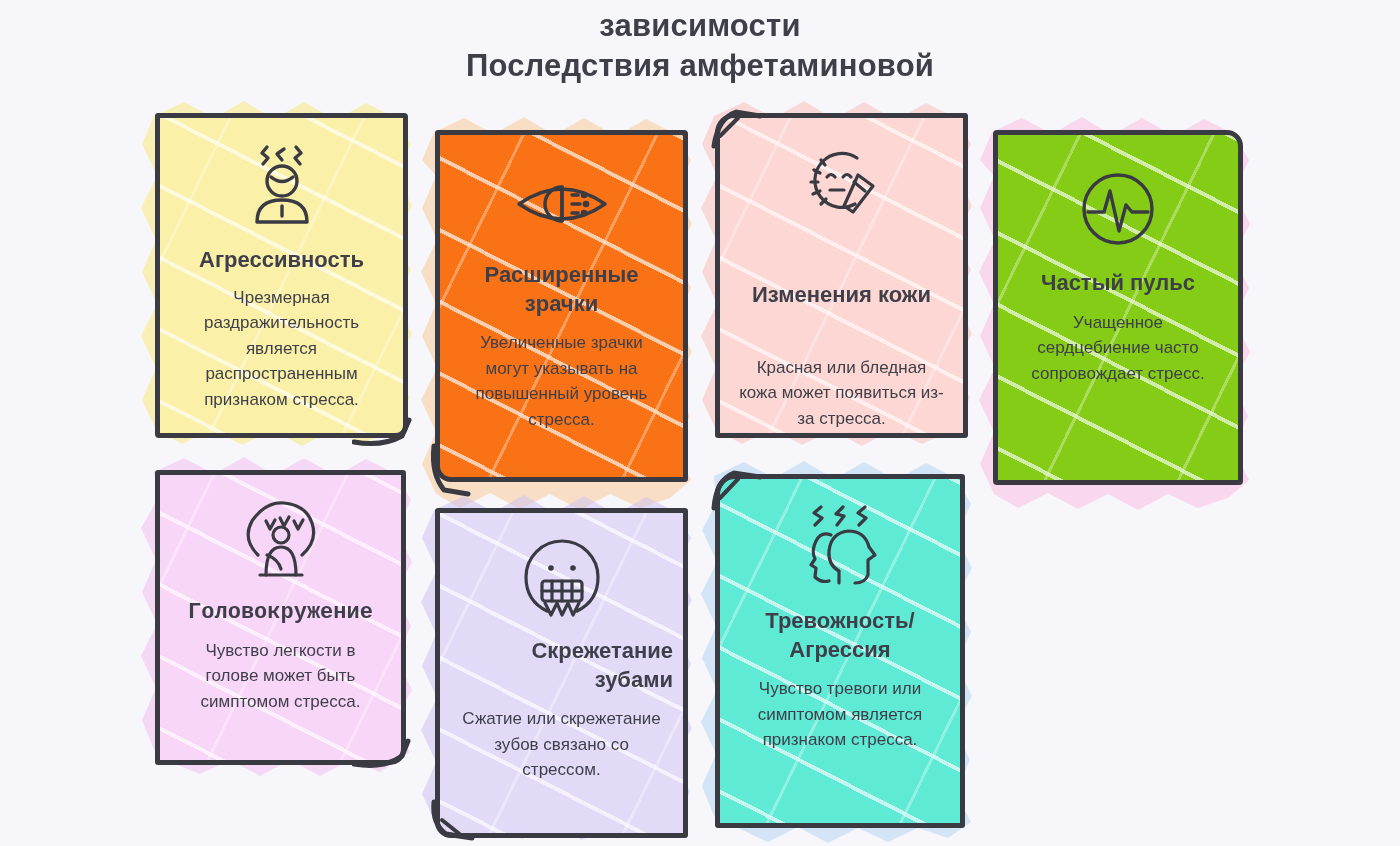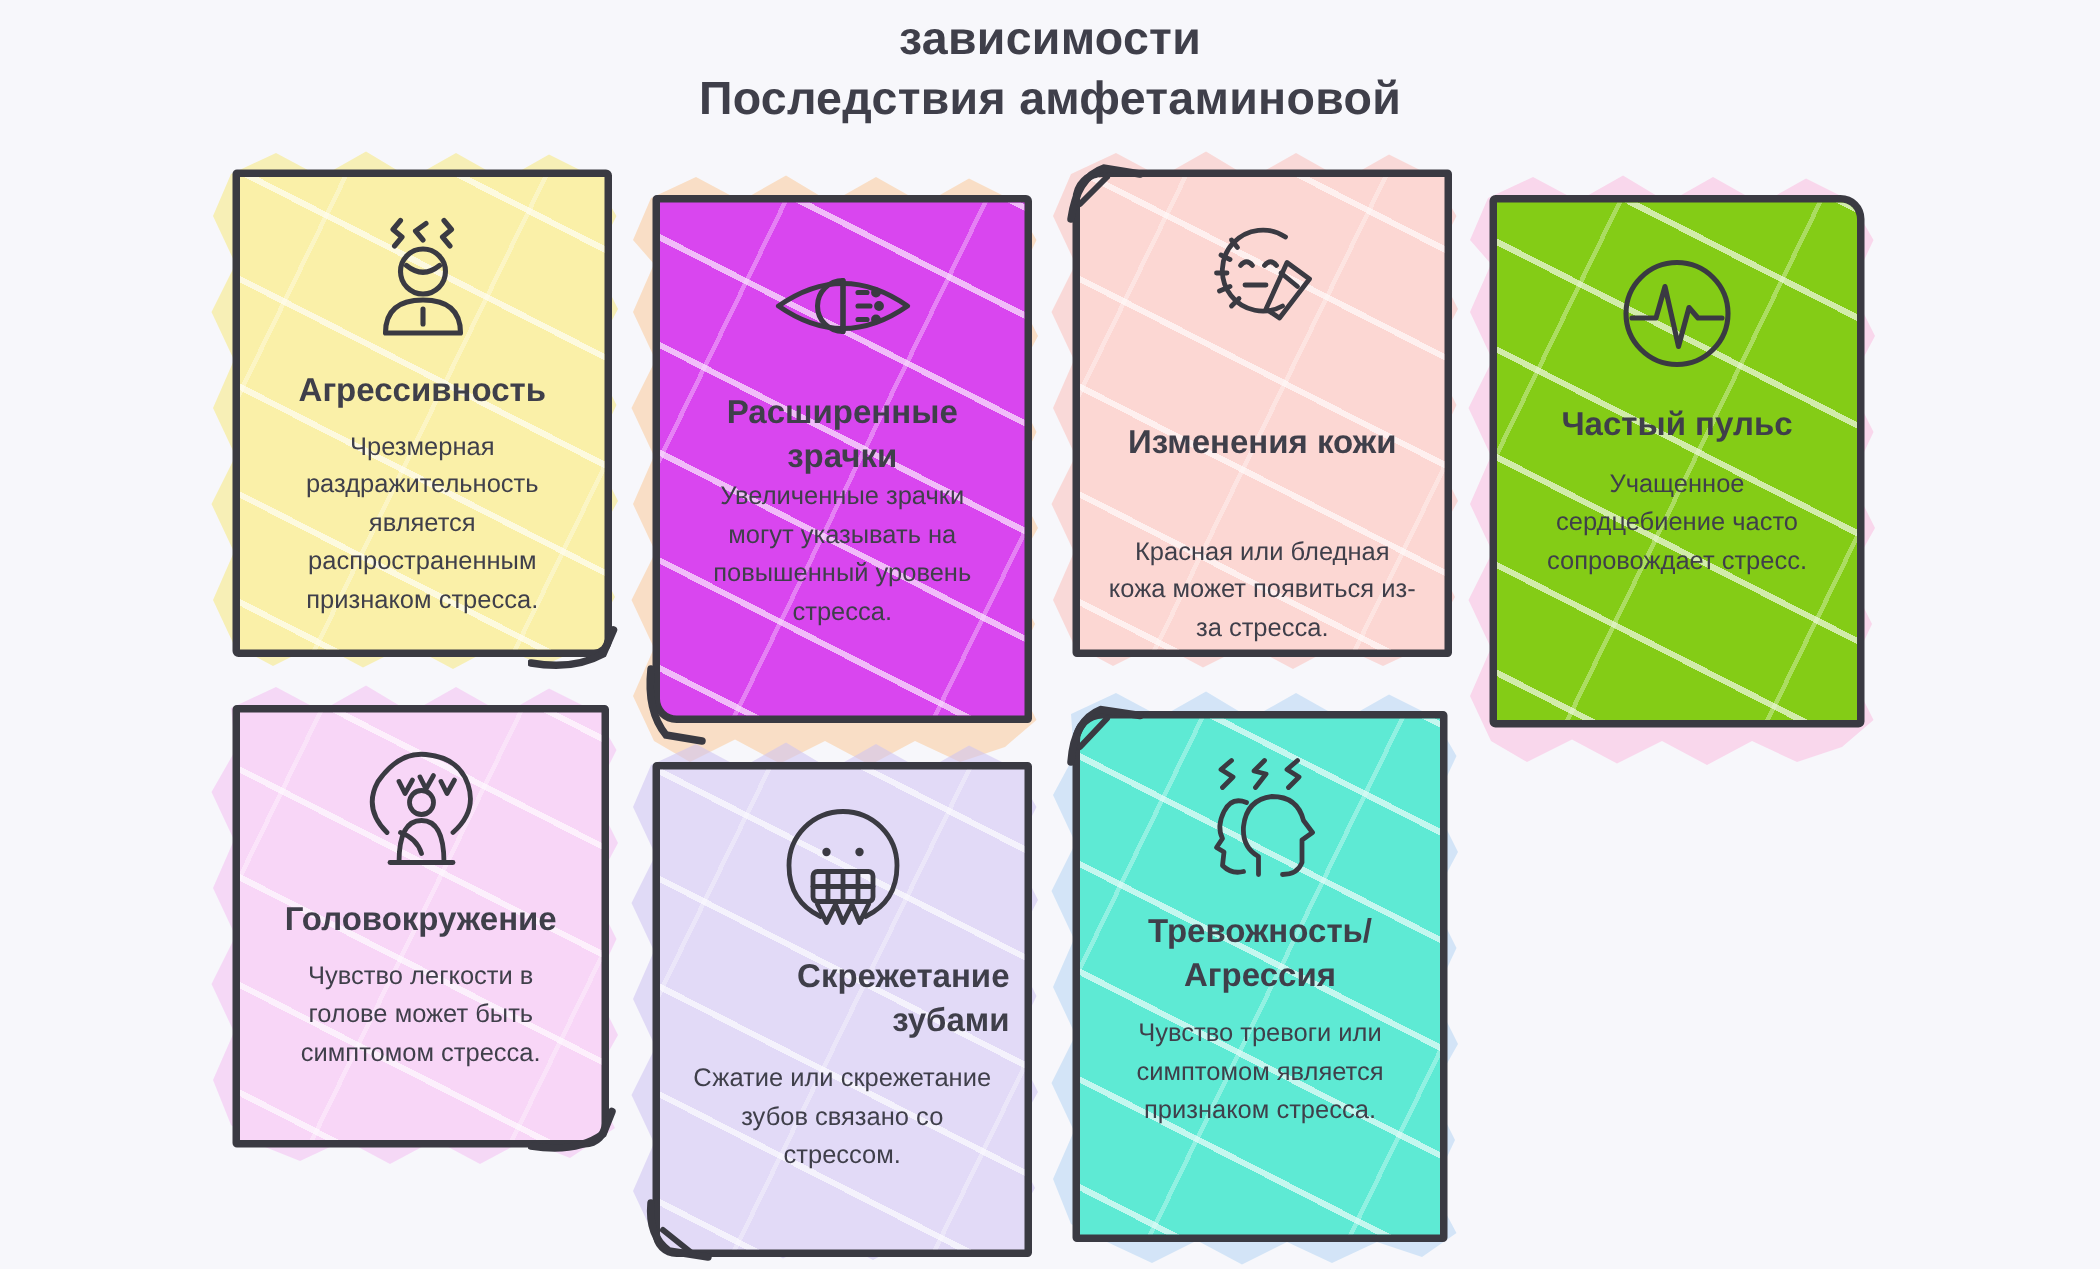--- a/index.html
+++ b/index.html
@@ -124,36 +124,36 @@
   <svg class="dogear" style="left:352px;top:416px;width:62px;height:32px;" viewBox="0 0 62 32">
     <path d="M2 26 Q30 31 50 20 L57 4" fill="none" stroke="#3a3a42" stroke-width="5" stroke-linecap="round"></path>
   </svg>
 
   <svg class="glow" style="left:420px;top:116px;width:285px;height:398px;" viewBox="0 0 285 398">
     <path fill="#fbcb9b" d="M14,16 L44,2 L74,18 L104,1 L134,19 L164,2 L196,20 L226,3 L256,18 L271,44
       L256,76 L272,108 L255,140 L271,172 L256,204 L272,236 L254,268 L270,300 L255,332 L271,364
       L250,382 L220,392 L190,378 L160,394 L130,378 L100,393 L70,377 L40,392 L16,378
       L2,348 L16,316 L1,284 L17,252 L2,220 L16,188 L1,156 L17,124 L2,92 L16,60 L2,44 Z"></path>
   </svg>
-  <div class="card" style="left:435px;top:130px;width:253px;height:352px;background:#d946ef;border-radius:3px 4px 3px 16px;">
+  <div class="card" style="left:435px;top:130px;width:253px;height:352px;background:#f97316;border-radius:3px 4px 3px 16px;">
     <div class="icon-wrap" style="margin-top:38px;height:70px;">
       <svg width="96" height="62" viewBox="0 0 96 62" fill="none" stroke="#3a3a42" stroke-width="3.4" stroke-linecap="round" stroke-linejoin="round">
         <path d="M5 31 Q48 1 91 31 Q48 61 5 31 Z"></path>
         <path d="M48 14 A17 17 0 0 0 48 48 Z"></path>
         <path d="M48 14 L48 48"></path>
         <path d="M58 22 L64 22"></path>
         <path d="M58 31 L66 31"></path>
         <path d="M58 40 L64 40"></path>
         <circle cx="70" cy="22" r="1.6" fill="#3a3a42"></circle>
         <circle cx="72" cy="31" r="1.6" fill="#3a3a42"></circle>
         <circle cx="70" cy="40" r="1.6" fill="#3a3a42"></circle>
       </svg>
     </div>
     <div class="card-title" style="margin-top:18px;">Расширенные зрачки</div>
-    <div class="card-desc" style="margin-top:0;">Увеличенные зрачки могут указывать на повышенный уровень стресса.</div>
+    <div class="card-desc" style="margin-top:12px;">Увеличенные зрачки могут указывать на повышенный уровень стресса.</div>
   </div>
   <svg class="dogear" style="left:428px;top:440px;width:46px;height:58px;" viewBox="0 0 46 58">
     <path d="M6 6 Q3 34 16 50 L40 54" fill="none" stroke="#3a3a42" stroke-width="5" stroke-linecap="round"></path>
   </svg>
 
   <svg class="glow" style="left:700px;top:100px;width:285px;height:352px;" viewBox="0 0 285 352">
     <path fill="#fbc2bd" d="M14,16 L44,2 L74,18 L104,1 L134,19 L164,2 L196,20 L226,3 L256,18 L271,44
       L256,74 L272,106 L255,138 L271,170 L256,202 L272,234 L254,266 L270,298 L252,330
       L222,344 L192,330 L162,346 L132,330 L102,345 L72,329 L42,344 L16,330
       L2,300 L16,268 L1,236 L17,204 L2,172 L16,140 L1,108 L17,76 L2,44 Z"></path>
@@ -211,21 +211,21 @@
         <path d="M22 58 Q6 42 16 24 Q30 4 48 6 Q70 8 76 26 Q82 44 66 58"></path>
         <path d="M30 24 L34 32 L39 23"></path>
         <path d="M44 21 L48 29 L53 20"></path>
         <path d="M58 24 L62 32 L67 23"></path>
         <circle cx="45" cy="38" r="8"></circle>
         <path d="M30 78 Q30 50 45 50 Q60 50 60 78"></path>
         <path d="M31 58 Q42 62 45 72"></path>
         <path d="M24 78 L66 78"></path>
       </svg>
     </div>
-    <div class="card-title" style="margin-top:14px;">Головокружение</div>
+    <div class="card-title" style="margin-top:14px;font-family:Liberation Mono, monospace;">Головокружение</div>
     <div class="card-desc" style="margin-top:10px;">Чувство легкости в голове может быть симптомом стресса.</div>
   </div>
   <svg class="dogear" style="left:352px;top:736px;width:62px;height:34px;" viewBox="0 0 62 34">
     <path d="M2 28 Q32 33 50 20 L56 5" fill="none" stroke="#3a3a42" stroke-width="5" stroke-linecap="round"></path>
   </svg>
 
   <svg class="glow" style="left:420px;top:494px;width:285px;height:352px;" viewBox="0 0 285 352">
     <path fill="#cfc3f2" d="M14,16 L44,2 L74,18 L104,1 L134,19 L164,2 L196,20 L226,3 L256,18 L271,44
       L256,74 L272,106 L255,138 L271,170 L256,202 L272,234 L254,266 L270,298 L252,330
       L222,344 L192,330 L162,346 L132,330 L102,345 L72,329 L42,344 L16,330

